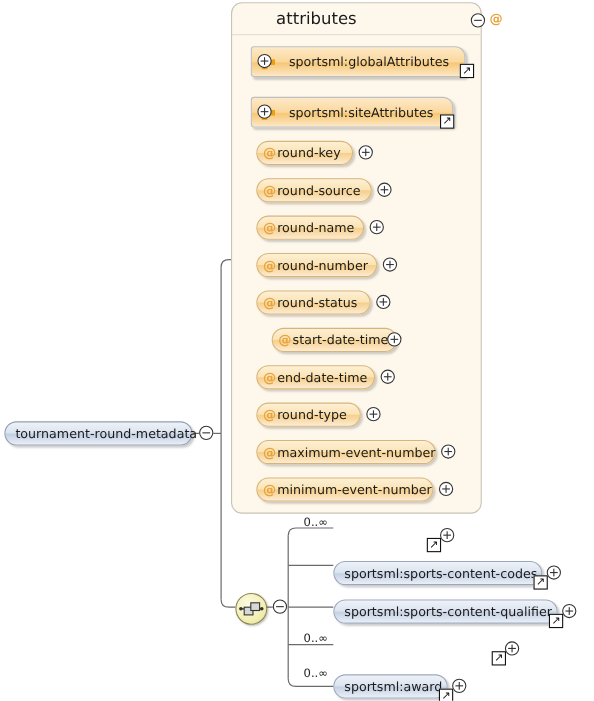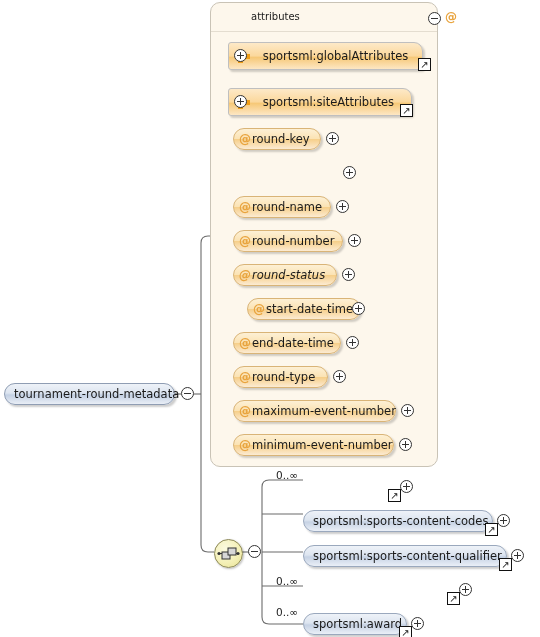--- a/index.html
+++ b/index.html
@@ -61,21 +61,21 @@
 
   
   .panel{
     position:absolute;box-sizing:border-box;
     background:#fdf7ec;
     border:1px solid #c9c3b6;
     border-radius:10px;
   }
   .panel-hd{
     position:absolute;left:0;top:0;right:0;height:28px;line-height:28px;
-    font-size:10px;color:#1a1a1a;white-space:nowrap;
+    font-size:15px;color:#1a1a1a;white-space:nowrap;
     border-bottom:1px solid #e4ddd0;
   }
 
   
   .tog{
     position:absolute;width:13px;height:13px;border-radius:50%;
     border:1px solid #333;background:#fff;box-sizing:border-box;
   }
   .tog::before{
     content:"";position:absolute;left:2px;top:5px;width:7px;height:1px;background:#333;
@@ -179,33 +179,36 @@
     <span class="lbl">sportsml:siteAttributes</span>
   </div>
   <div class="tog plus" style="left:234px;top:95px;"></div>
   <div class="extlink" style="left:400px;top:104px;">↗</div>
 
   <div class="pill attr" style="left:233px;top:128px;width:88px;">
     <span class="at">@</span><span class="lbl">round-key</span>
   </div>
   <div class="tog plus" style="left:326px;top:132px;"></div>
 
+  <div class="pill attr" style="left:233px;top:162px;width:105px;">
+    <span class="at">@</span><span class="lbl">round-source</span>
+  </div>
   <div class="tog plus" style="left:343px;top:166px;"></div>
 
   <div class="pill attr" style="left:233px;top:196px;width:98px;">
     <span class="at">@</span><span class="lbl">round-name</span>
   </div>
   <div class="tog plus" style="left:336px;top:200px;"></div>
 
   <div class="pill attr" style="left:233px;top:230px;width:110px;">
     <span class="at">@</span><span class="lbl">round-number</span>
   </div>
   <div class="tog plus" style="left:348px;top:234px;"></div>
 
-  <div class="pill attr" style="left:233px;top:264px;width:104px;font-style:italic;">
+  <div class="pill attr" style="left:233px;top:264px;width:104px;">
     <span class="at">@</span><span class="lbl">round-status</span>
   </div>
   <div class="tog plus" style="left:342px;top:268px;"></div>
 
   <div class="pill attr" style="left:247px;top:298px;width:114px;">
     <span class="at">@</span><span class="lbl">start-date-time</span>
   </div>
   <div class="tog plus" style="left:352px;top:302px;"></div>
 
   <div class="pill attr" style="left:233px;top:332px;width:108px;">

